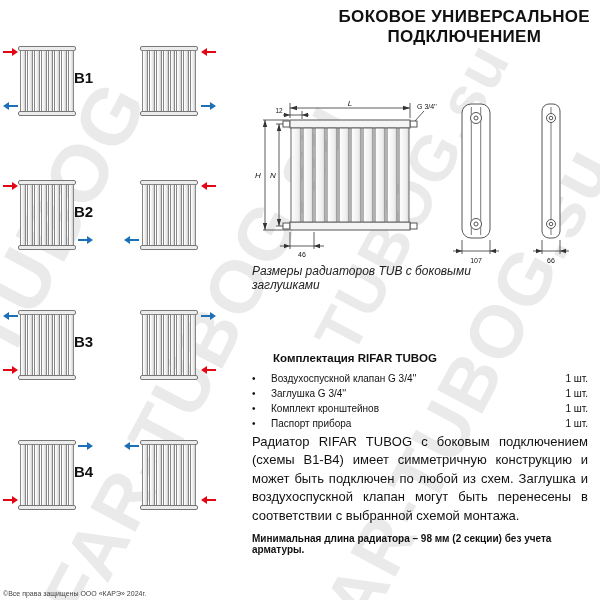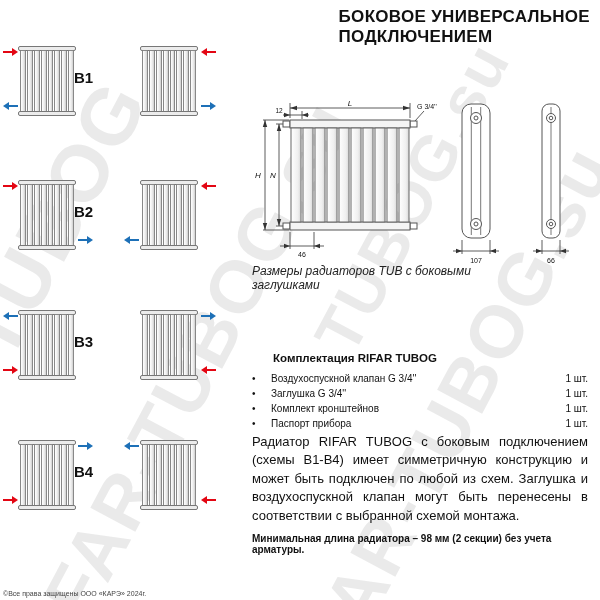--- a/index.html
+++ b/index.html
@@ -12,21 +12,21 @@
 
   
   .wm { position:absolute; font-weight:700; color:rgba(125,125,125,0.16);
         white-space:nowrap; transform-origin:0 0; letter-spacing:2px; pointer-events:none; z-index:0; }
   .wm1 { font-size:80px; left:-55px; top:330px; transform:rotate(-62deg); }
   .wm2 { font-size:74px; left:-10px; top:660px; transform:rotate(-62deg); }
   .wm3 { font-size:74px; left:250px; top:705px; transform:rotate(-62deg); }
   .wm4 { font-size:64px; left:300px; top:330px; transform:rotate(-62deg); }
 
   
-  .title { position:absolute; top:7px; right:10px; text-align:left;
+  .title { position:absolute; top:7px; right:10px; text-align:center;
            font-size:17px; font-weight:700; line-height:1.2; letter-spacing:0.3px; z-index:2; }
 
   
   .scheme-row { position:absolute; left:2px; width:230px; height:78px; z-index:2; }
   .row1 { top:42px; } .row2 { top:176px; } .row3 { top:306px; } .row4 { top:436px; }
 
   .rad { position:absolute; top:4px; width:54px; height:70px; }
   .radL { left:18px; } .radR { left:140px; }
   .rad .cap { position:absolute; left:-2px; right:-2px; height:5px;
               border:1px solid #777; background:#ececec; border-radius:2px; }

